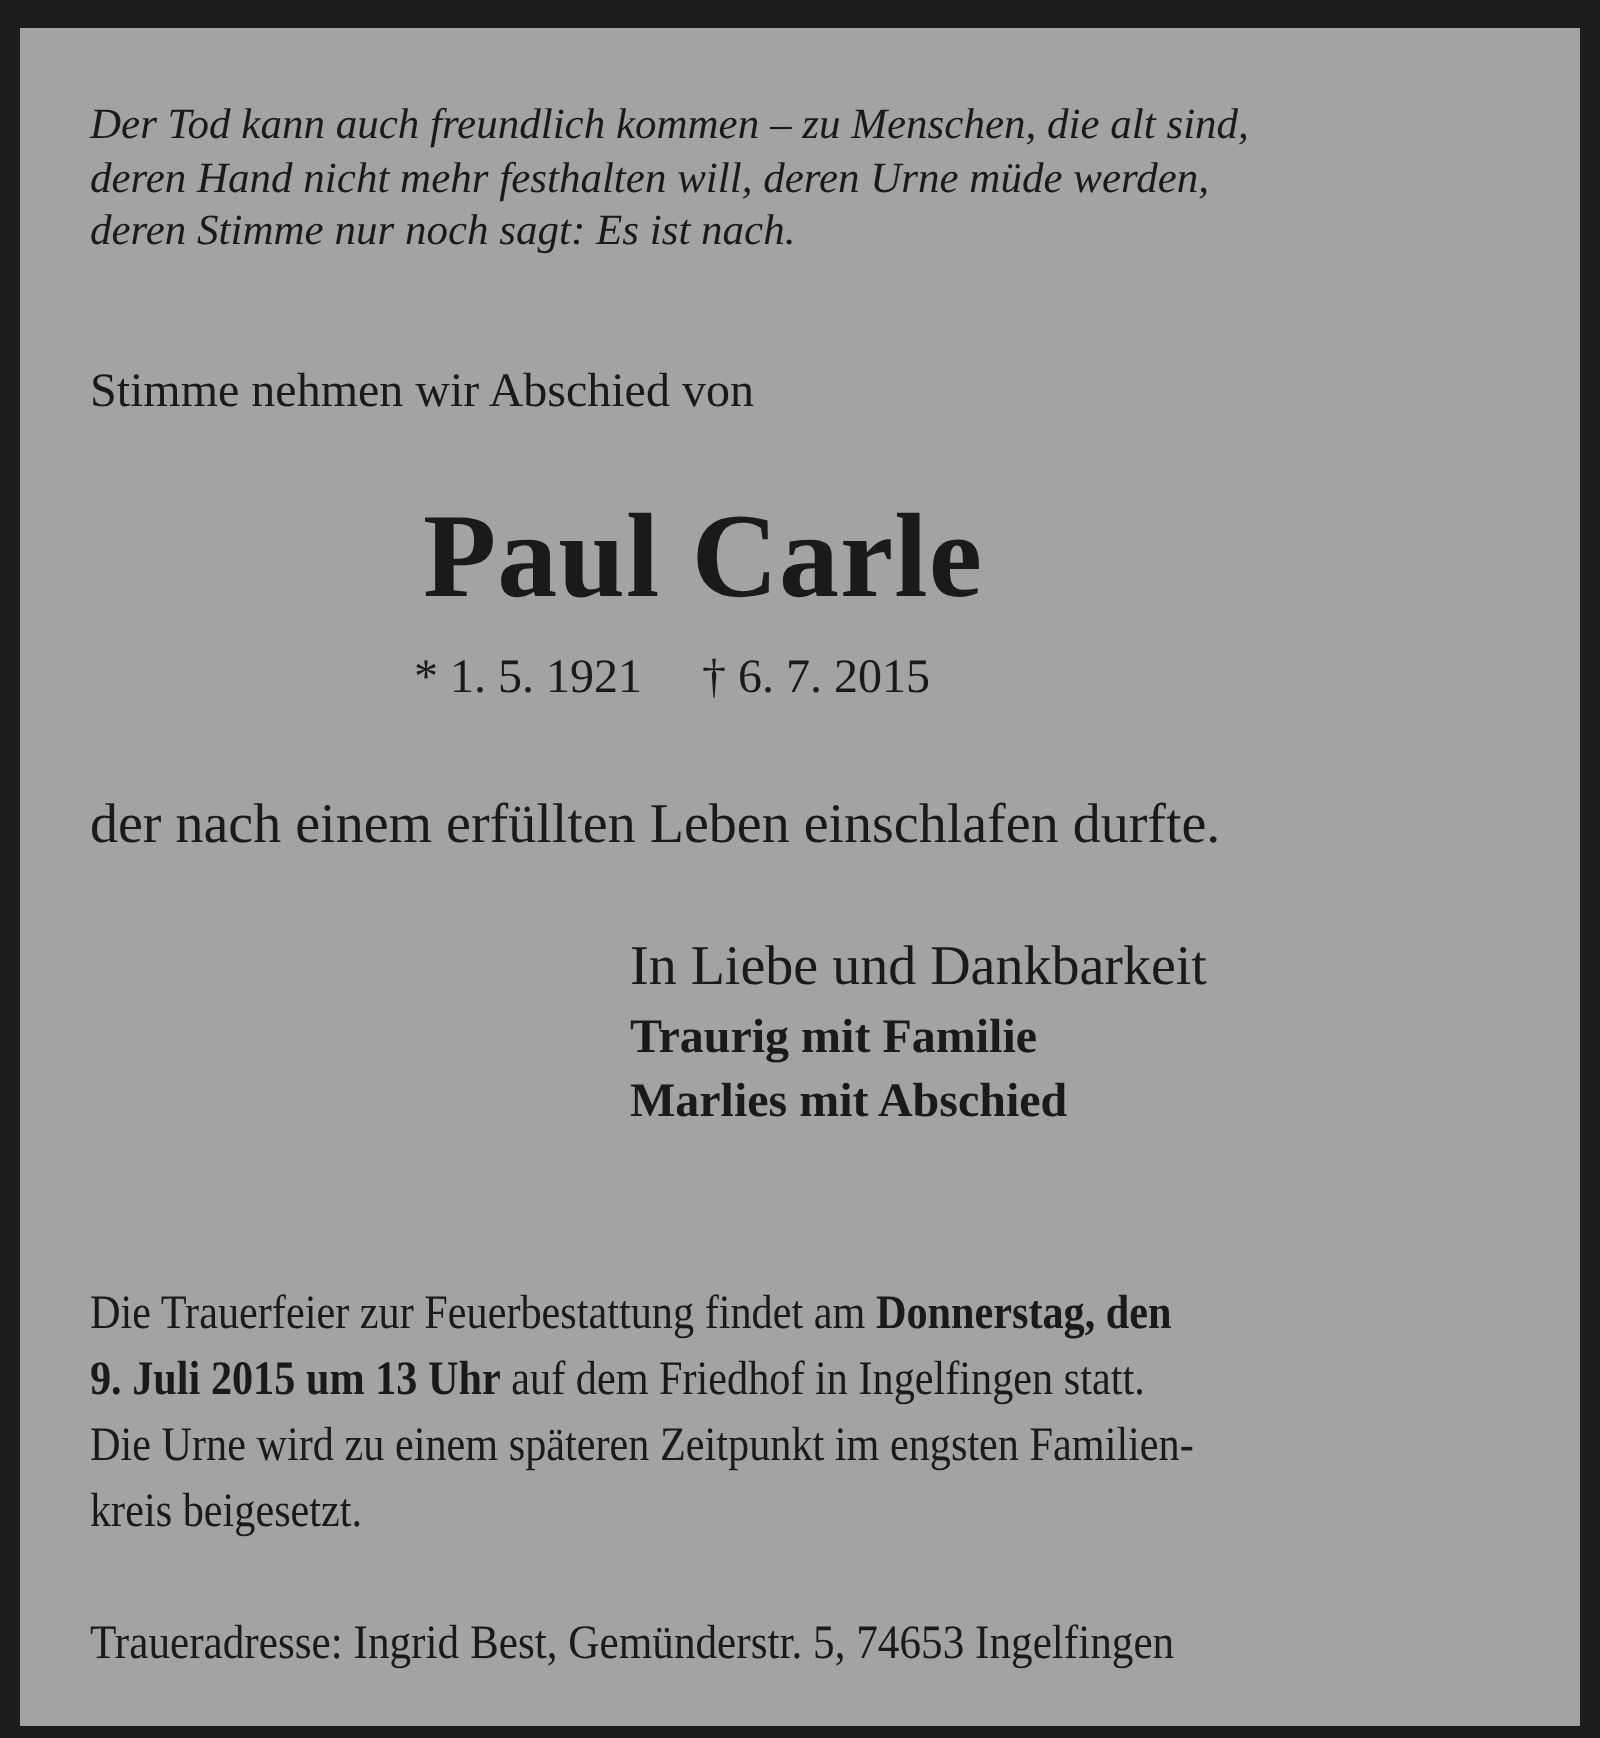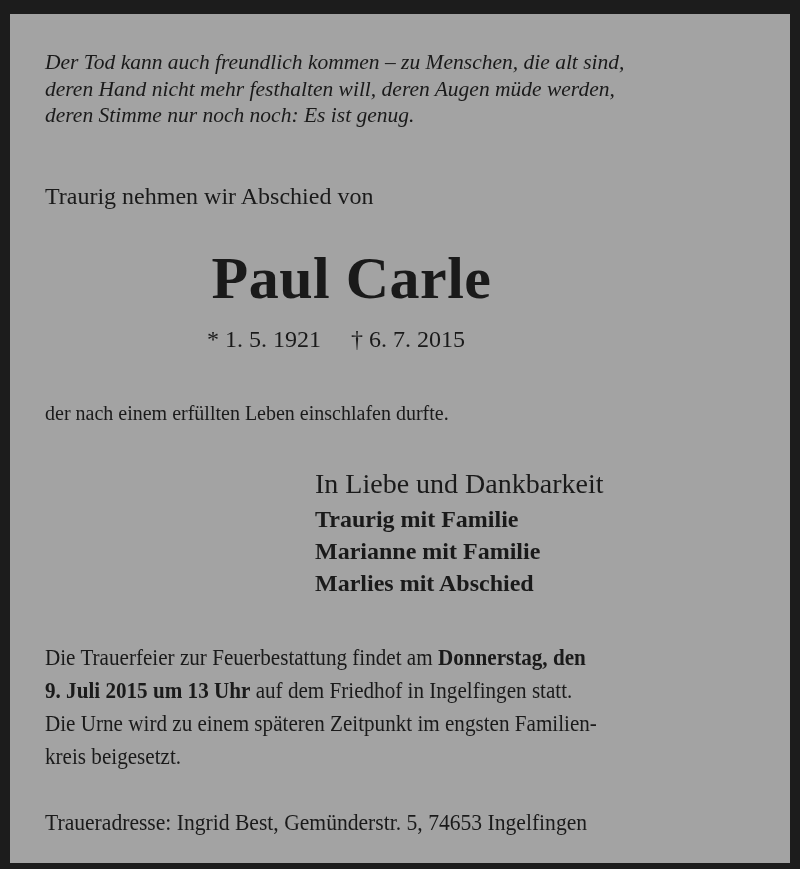--- a/index.html
+++ b/index.html
@@ -31,21 +31,21 @@
     left: 0; width: 683px; text-align: center;
     top: 229px;
     font-size: 60px; font-weight: bold; line-height: 70px;
     letter-spacing: 0.5px;
   }
   .dates {
     left: 0; width: 652px; text-align: center;
     top: 310px; font-size: 24px; line-height: 30px;
   }
   .dates .gap { display: inline-block; width: 30px; }
-  .phrase { left: 35px; top: 384px; font-size: 20px; line-height: 30px; text-align: center; }
+  .phrase { left: 35px; top: 384px; font-size: 28px; line-height: 30px; text-align: center; }
   .mourners { left: 305px; top: 455px; }
   .mourners .closing { font-size: 28px; line-height: 30px; margin-bottom: 4px; }
   .mourners .family { font-size: 24px; font-weight: bold; line-height: 32px; }
   .ceremony {
     left: 35px; top: 627px;
     font-size: 24px; line-height: 33px;
     width: 715px;
     transform: scaleX(0.88); transform-origin: left top;
   }
   .ceremony div { white-space: nowrap; }
@@ -56,38 +56,37 @@
     transform: scaleX(0.9); transform-origin: left top;
   }
 </style>
 </head>
 <body>
 
 <div class="card">
 
   <div class="abs poem">
     <div>Der Tod kann auch freundlich kommen – zu Menschen, die alt sind,</div>
-    <div>deren Hand nicht mehr festhalten will, deren Augen müde werden,</div>
-    <div>deren Stimme nur noch noch: Es ist genug.</div>
+    <div>deren Hand nicht mehr festhalten will, deren Urne müde werden,</div>
+    <div>deren Stimme nur noch sagt: Es ist nach.</div>
   </div>
 
-  <div class="abs intro">Traurig nehmen wir Abschied von</div>
+  <div class="abs intro">Stimme nehmen wir Abschied von</div>
 
   <div class="abs name">Paul Carle</div>
 
   <div class="abs dates">
     <span>* 1. 5. 1921</span><span class="gap"></span><span>† 6. 7. 2015</span>
   </div>
 
   <div class="abs phrase">der nach einem erfüllten Leben einschlafen durfte.</div>
 
   <div class="abs mourners">
     <div class="closing">In Liebe und Dankbarkeit</div>
     <div class="family">Traurig mit Familie</div>
-    <div class="family">Marianne mit Familie</div>
     <div class="family">Marlies mit Abschied</div>
   </div>
 
   <div class="abs ceremony">
     <div><span>Die Trauerfeier zur Feuerbestattung findet am </span><b>Donnerstag, den</b></div>
     <div><b>9. Juli 2015 um 13 Uhr</b><span> auf dem Friedhof in Ingelfingen statt.</span></div>
     <div>Die Urne wird zu einem späteren Zeitpunkt im engsten Familien-</div>
     <div>kreis beigesetzt.</div>
   </div>
 

